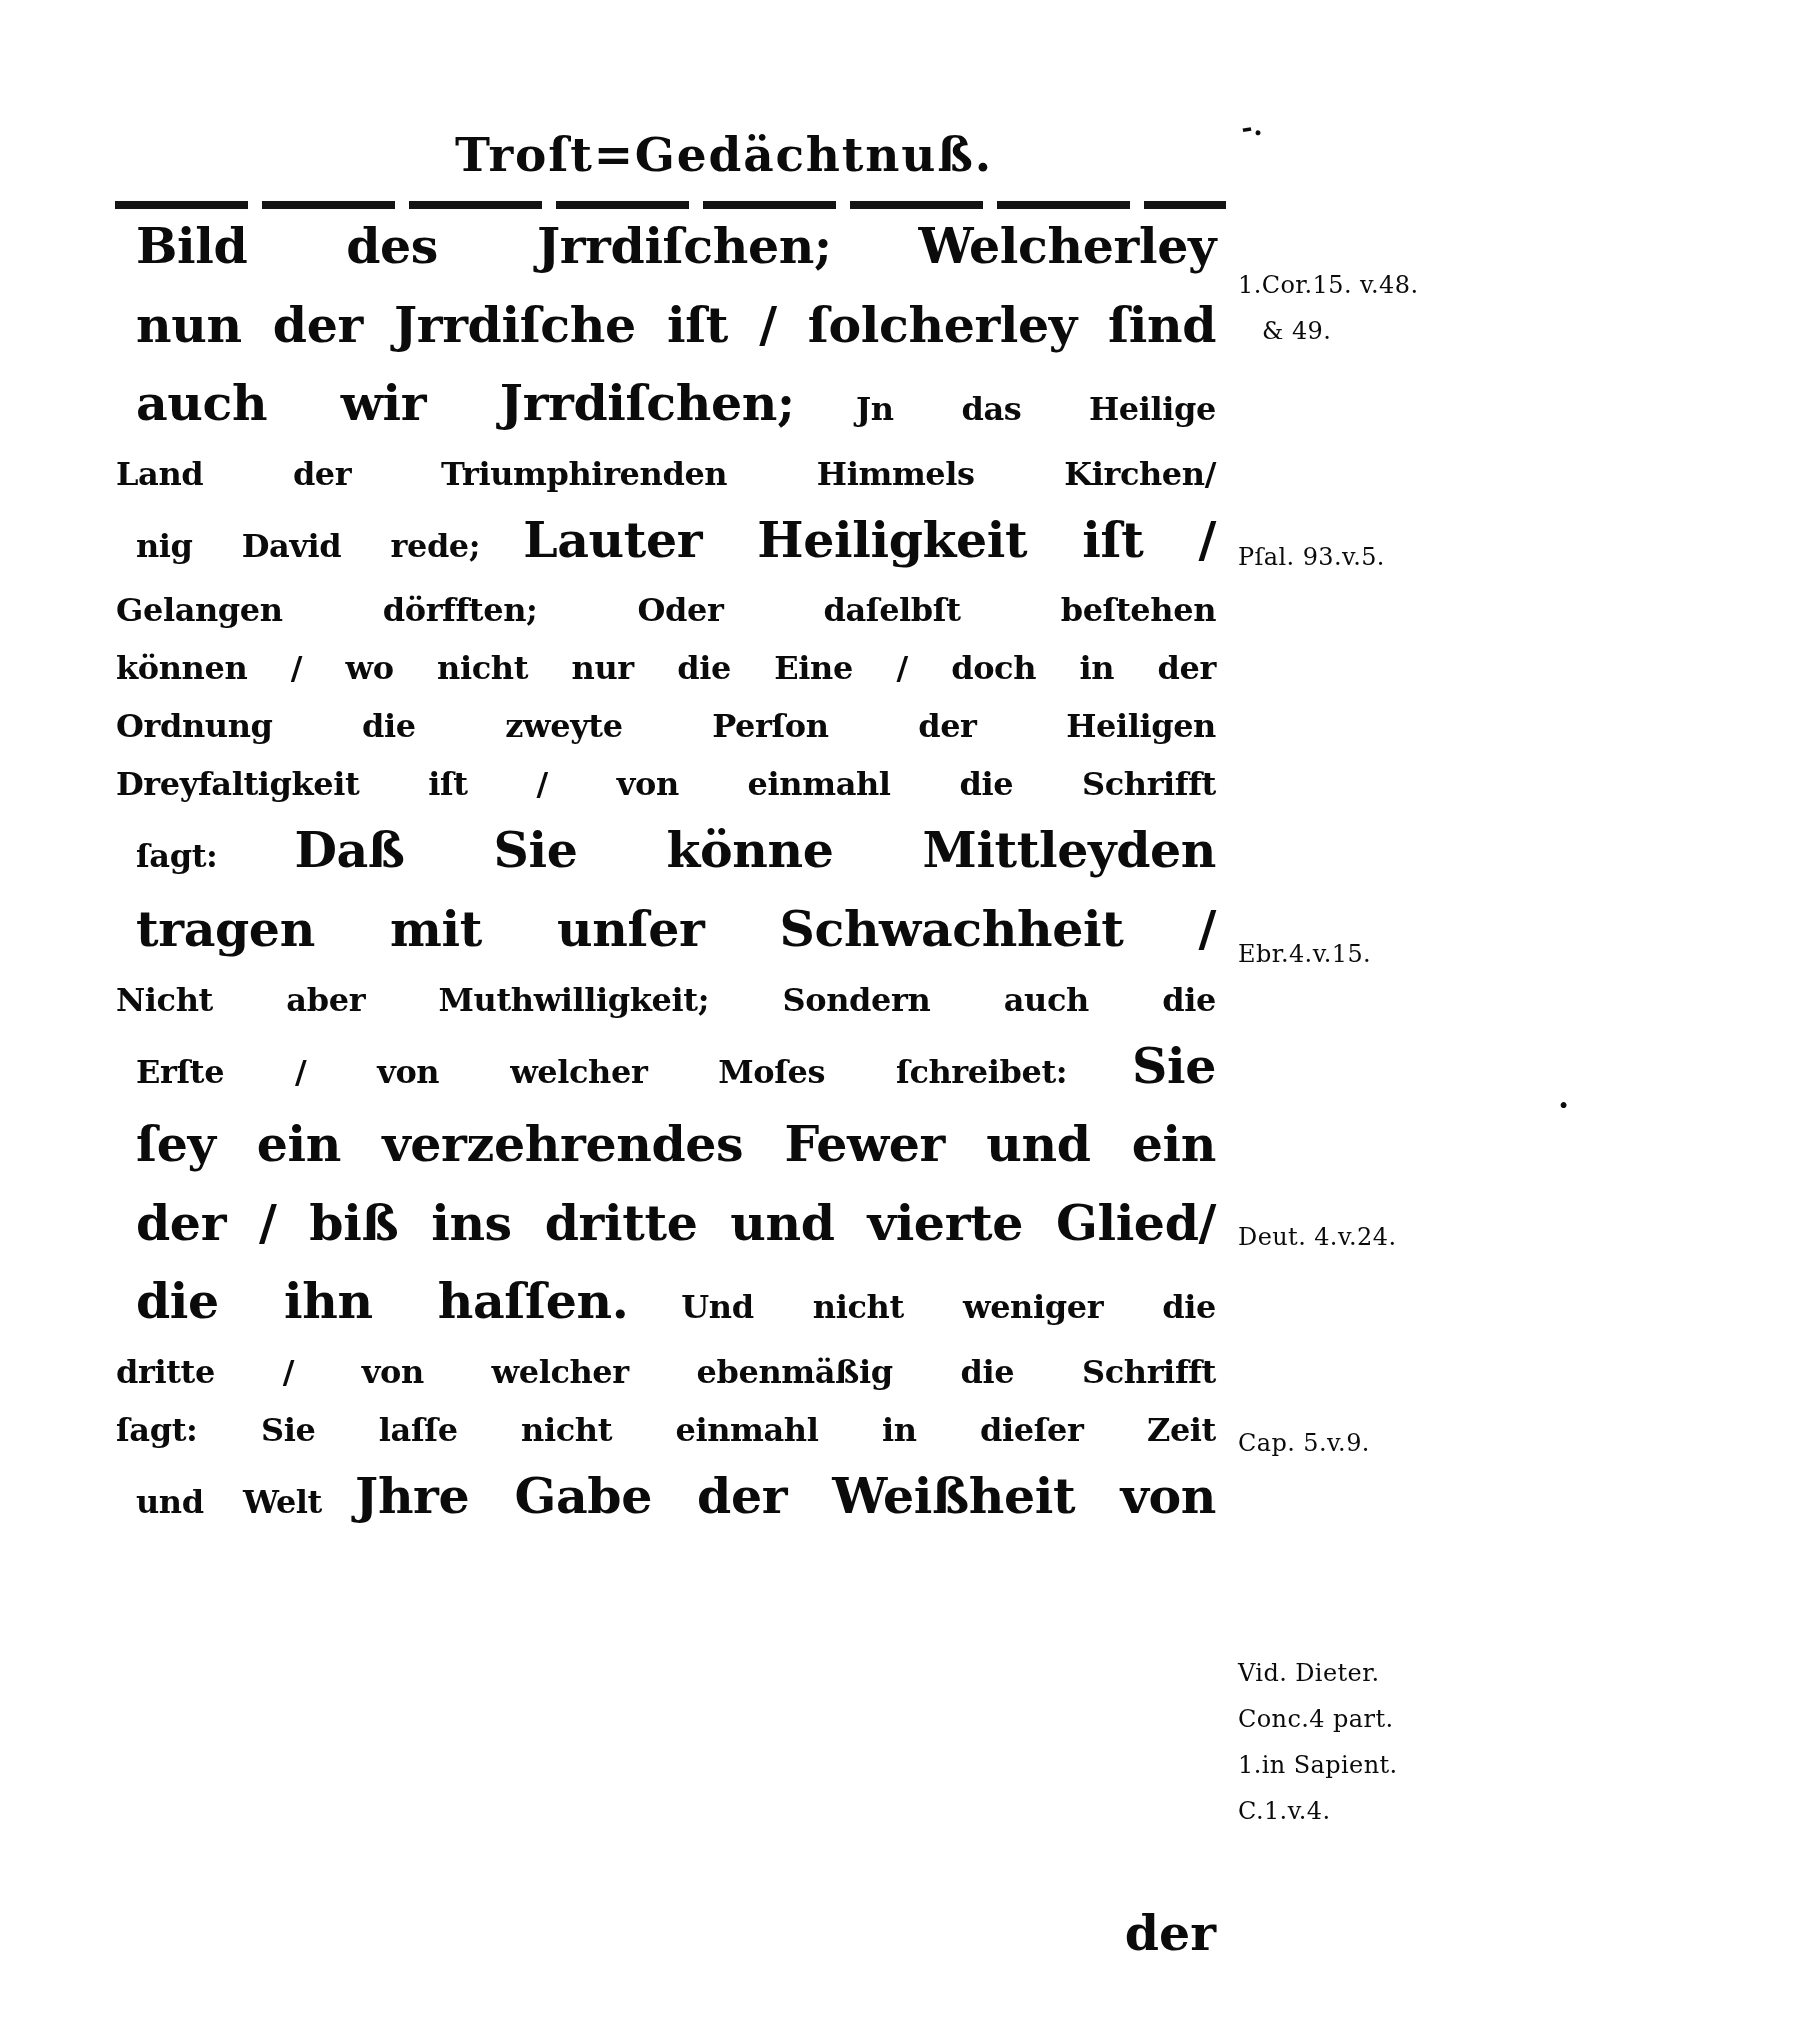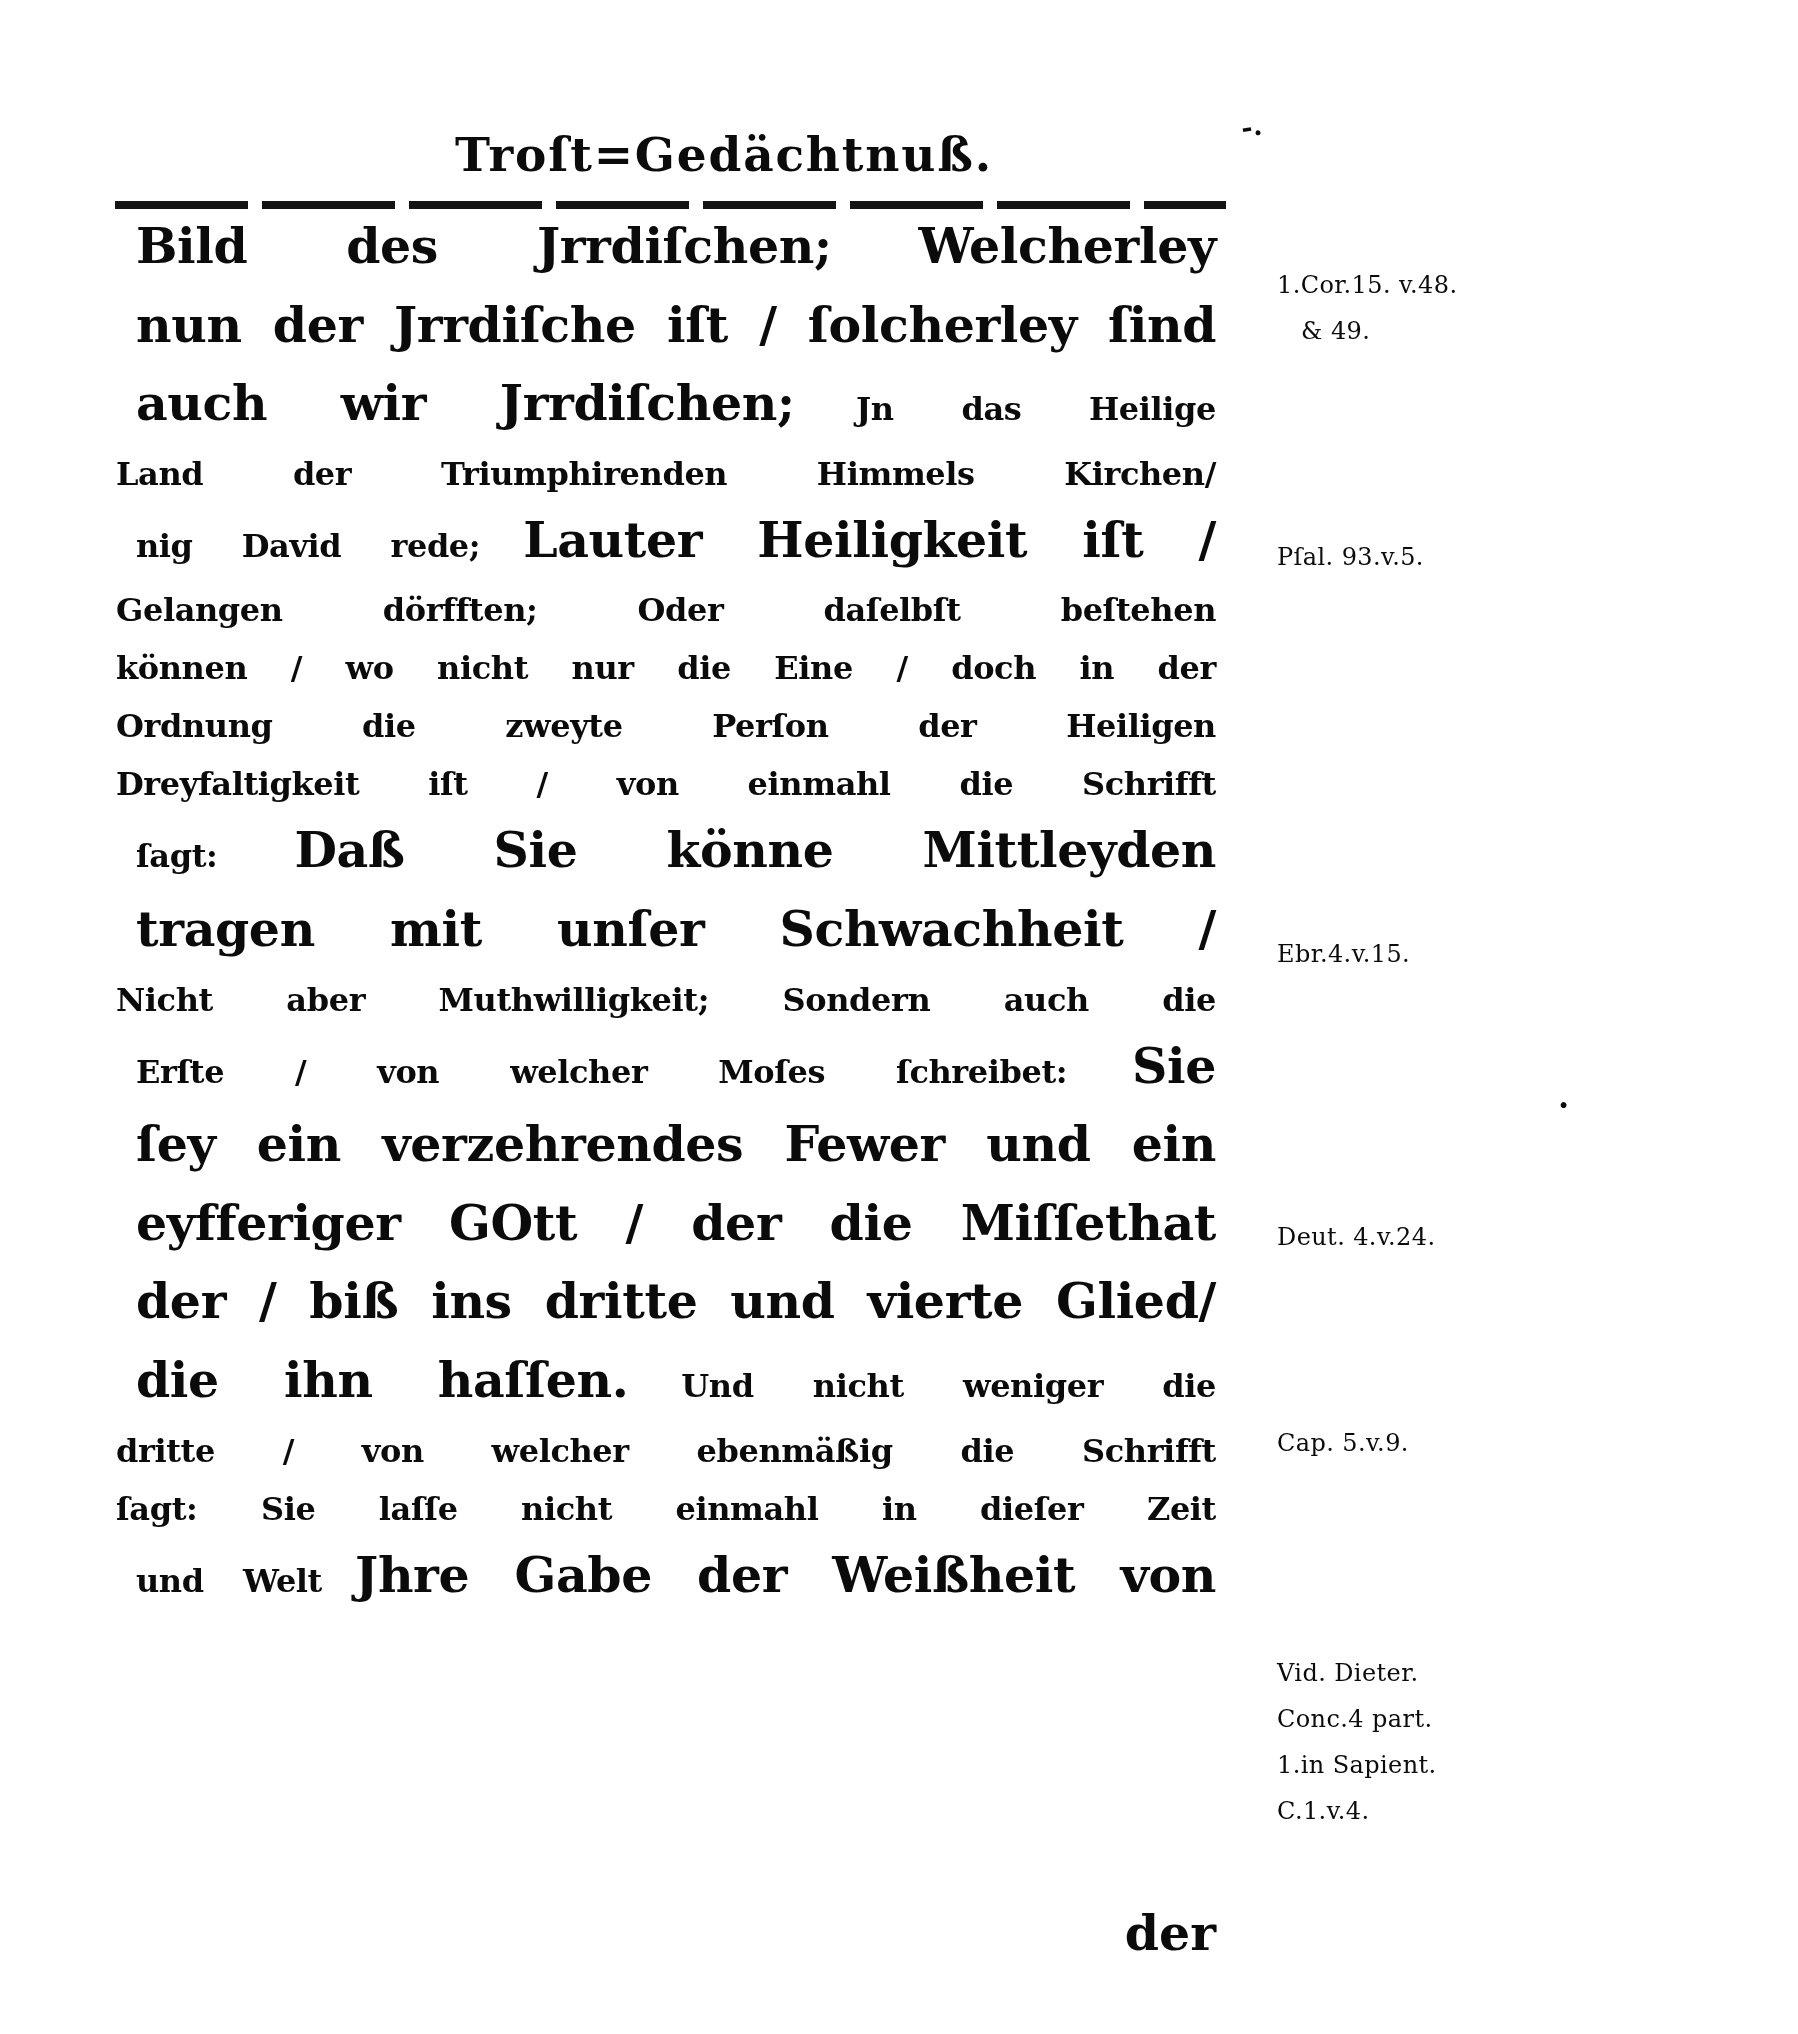--- a/index.html
+++ b/index.html
@@ -42,21 +42,20 @@
   .seg-lg { font-size:49px; }
   .seg-md { font-size:32px; }
   .catchword {
     position:absolute; top:1904px; left:116px; width:1100px;
     text-align:right; font-size:49px; font-weight:bold;
   }
   .margin-note {
     position:absolute; left:1238px; width:313px;
     font-size:24px; line-height:46px; font-weight:normal;
     letter-spacing:0.4px;
-    margin-left:39px;
   }
   .margin-note .mnote-line { white-space:pre; }
   .ink-speck {
     position:absolute; top:1078px; left:1558px;
     font-size:32px; font-weight:bold;
   }
 </style>
 </head>
 <body>
 
@@ -76,21 +75,20 @@
       <div class="line line-lg"><span class="seg-md">nig David rede;</span> <span class="seg-lg">Lauter Heiligkeit iſt /</span></div>
       <div class="line line-md"><span class="seg-md">Gelangen dörfften; Oder daſelbſt beſtehen</span></div>
       <div class="line line-md"><span class="seg-md">können / wo nicht nur die Eine / doch in der</span></div>
       <div class="line line-md"><span class="seg-md">Ordnung die zweyte Perſon der Heiligen</span></div>
       <div class="line line-md"><span class="seg-md">Dreyfaltigkeit iſt / von einmahl die Schrifft</span></div>
       <div class="line line-lg"><span class="seg-md">ſagt:</span> <span class="seg-lg">Daß Sie könne Mittleyden</span></div>
       <div class="line line-lg"><span class="seg-lg">tragen mit unſer Schwachheit /</span></div>
       <div class="line line-md"><span class="seg-md">Nicht aber Muthwilligkeit; Sondern auch die</span></div>
       <div class="line line-lg"><span class="seg-md">Erſte / von welcher Moſes ſchreibet:</span> <span class="seg-lg">Sie</span></div>
       <div class="line line-lg"><span class="seg-lg">ſey ein verzehrendes Fewer und ein</span></div>
-      <div class="line line-lg"><span class="seg-lg">eyfferiger GOtt / der die Miſſethat</span></div>
       <div class="line line-lg"><span class="seg-lg">der / biß ins dritte und vierte Glied/</span></div>
       <div class="line line-lg"><span class="seg-lg">die ihn haſſen.</span> <span class="seg-md">Und nicht weniger die</span></div>
       <div class="line line-md"><span class="seg-md">dritte / von welcher ebenmäßig die Schrifft</span></div>
       <div class="line line-md"><span class="seg-md">ſagt: Sie laſſe nicht einmahl in dieſer Zeit</span></div>
       <div class="line line-lg"><span class="seg-md">und Welt</span> <span class="seg-lg">Jhre Gabe der Weißheit von</span></div>
     </div>
 
   <div class="catchword">der</div>
 
   <div id="margin-col">

